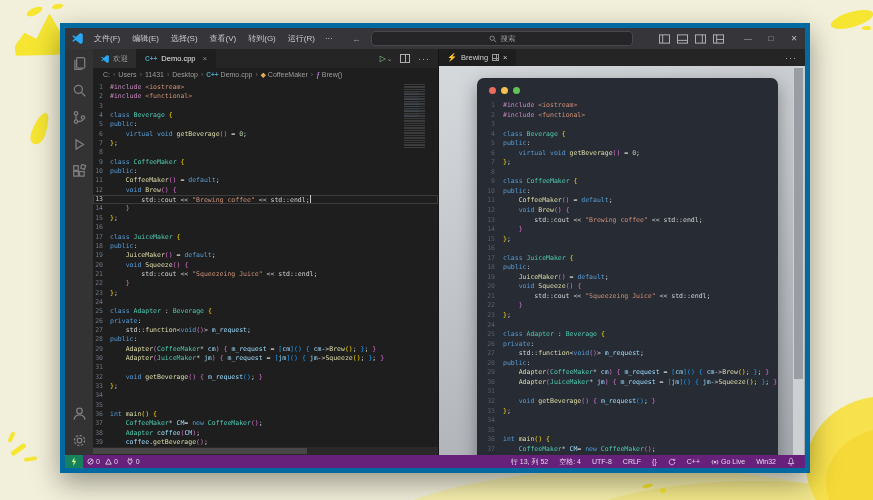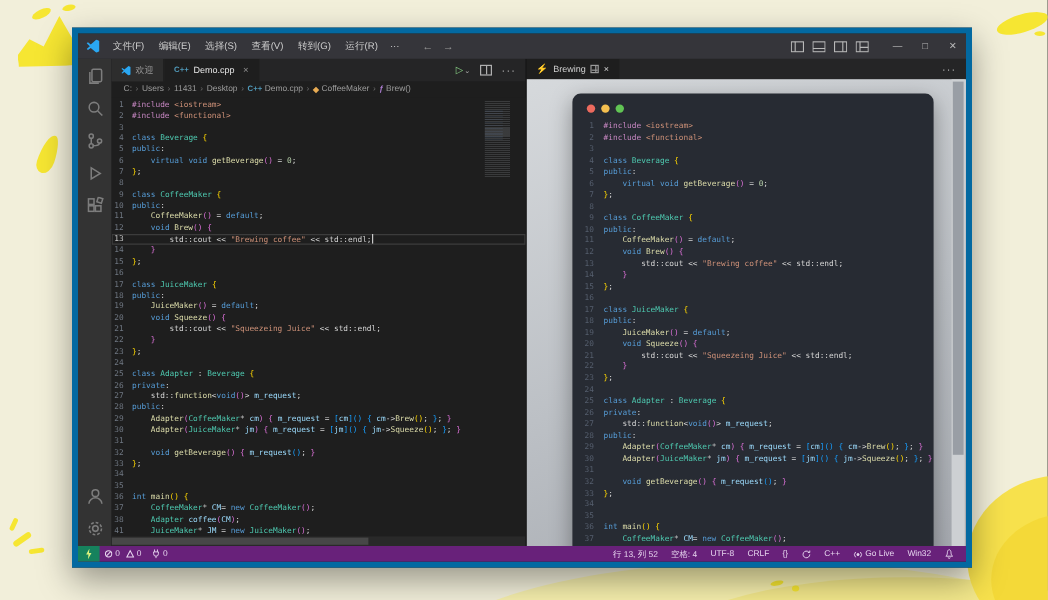--- a/index.html
+++ b/index.html
@@ -161,20 +161,27 @@
         <span class="menu-item">编辑(E)</span>
         <span class="menu-item">选择(S)</span>
         <span class="menu-item">查看(V)</span>
         <span class="menu-item">转到(G)</span>
         <span class="menu-item">运行(R)</span>
       </div>
     <span class="menu-item">···</span>
     <div class="nav-arrows">
       <span>←</span>
       <span>→</span>
+    </div>
+    <div class="searchbox">
+      <svg width="8" height="8" viewBox="0 0 10 10">
+        <circle cx="4" cy="4" r="2.7" fill="none" stroke="#9c9c9c" stroke-width="1"></circle>
+        <line x1="6.2" y1="6.2" x2="9" y2="9" stroke="#9c9c9c" stroke-width="1"></line>
+      </svg>
+      <span>搜索</span>
     </div>
     <div class="tb-right">
       <div class="layout-icons">
         <svg width="11" height="10" viewBox="0 0 12 10">
           <rect x="0.5" y="0.5" width="11" height="9" fill="none" stroke="#b9b9b9"></rect>
             <line x1="4" y1="0.5" x2="4" y2="9.5" stroke="#b9b9b9"></line>
         </svg>
         <svg width="11" height="10" viewBox="0 0 12 10">
           <rect x="0.5" y="0.5" width="11" height="9" fill="none" stroke="#b9b9b9"></rect>
             <line x1="0.5" y1="6.5" x2="11.5" y2="6.5" stroke="#b9b9b9"></line>
@@ -434,22 +441,22 @@
             </div>
             <div class="crow">
               <span class="ln">37</span>
               <span class="cd"><span class="tk-p">    </span><span class="tk-t">CoffeeMaker</span><span class="tk-p">* </span><span class="tk-v">CM</span><span class="tk-p">= </span><span class="tk-k">new</span><span class="tk-p"> </span><span class="tk-t">CoffeeMaker</span><span class="tk-b2">()</span><span class="tk-p">;</span></span>
             </div>
             <div class="crow">
               <span class="ln">38</span>
               <span class="cd"><span class="tk-p">    </span><span class="tk-t">Adapter</span><span class="tk-p"> </span><span class="tk-v">coffee</span><span class="tk-b2">(</span><span class="tk-v">CM</span><span class="tk-b2">)</span><span class="tk-p">;</span></span>
             </div>
             <div class="crow">
-              <span class="ln">41</span>
-              <span class="cd"><span class="tk-p">    </span><span class="tk-t">JuiceMaker</span><span class="tk-p">* </span><span class="tk-v">JM</span><span class="tk-p"> = </span><span class="tk-k">new</span><span class="tk-p"> </span><span class="tk-t">JuiceMaker</span><span class="tk-b2">()</span><span class="tk-p">;</span></span>
+              <span class="ln">39</span>
+              <span class="cd"><span class="tk-p">    </span><span class="tk-v">coffee</span><span class="tk-p">.</span><span class="tk-f">getBeverage</span><span class="tk-b2">()</span><span class="tk-p">;</span></span>
             </div>
           </div>
         <div class="minimap"></div>
         <div class="hscroll">
             <div class="thumb"></div>
           </div>
       </div>
     </div>
 
     <div class="right-group">

